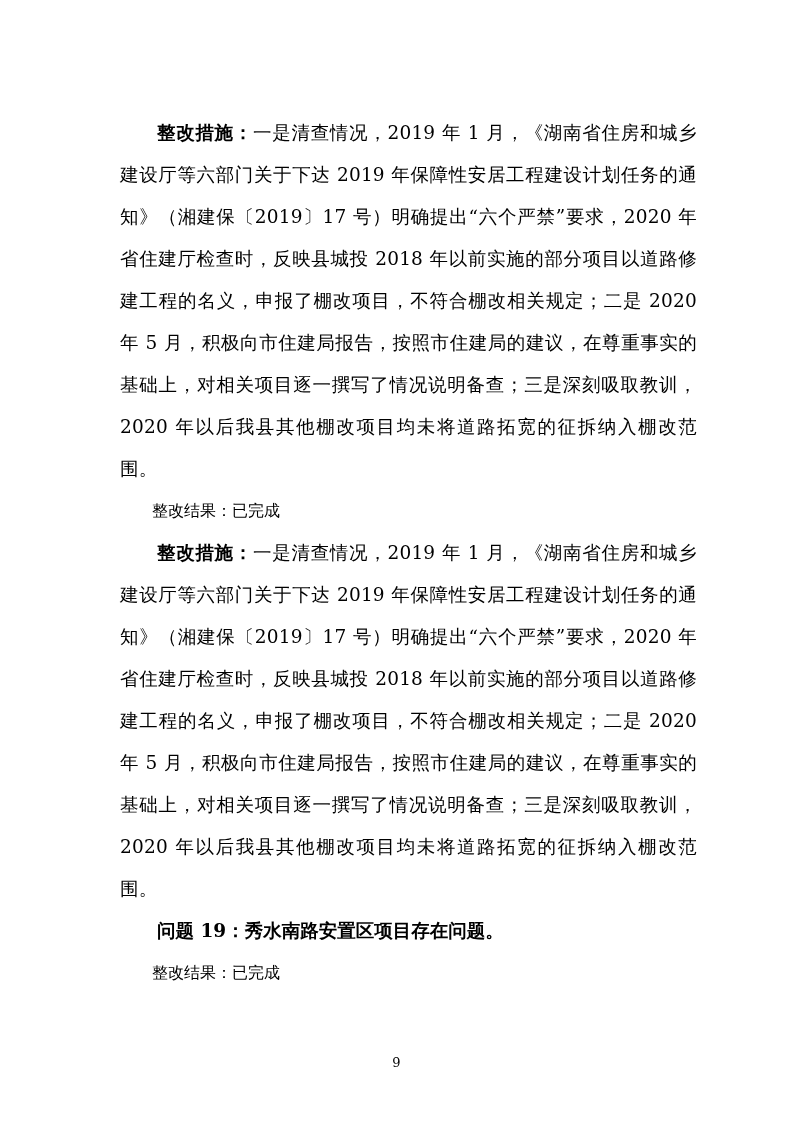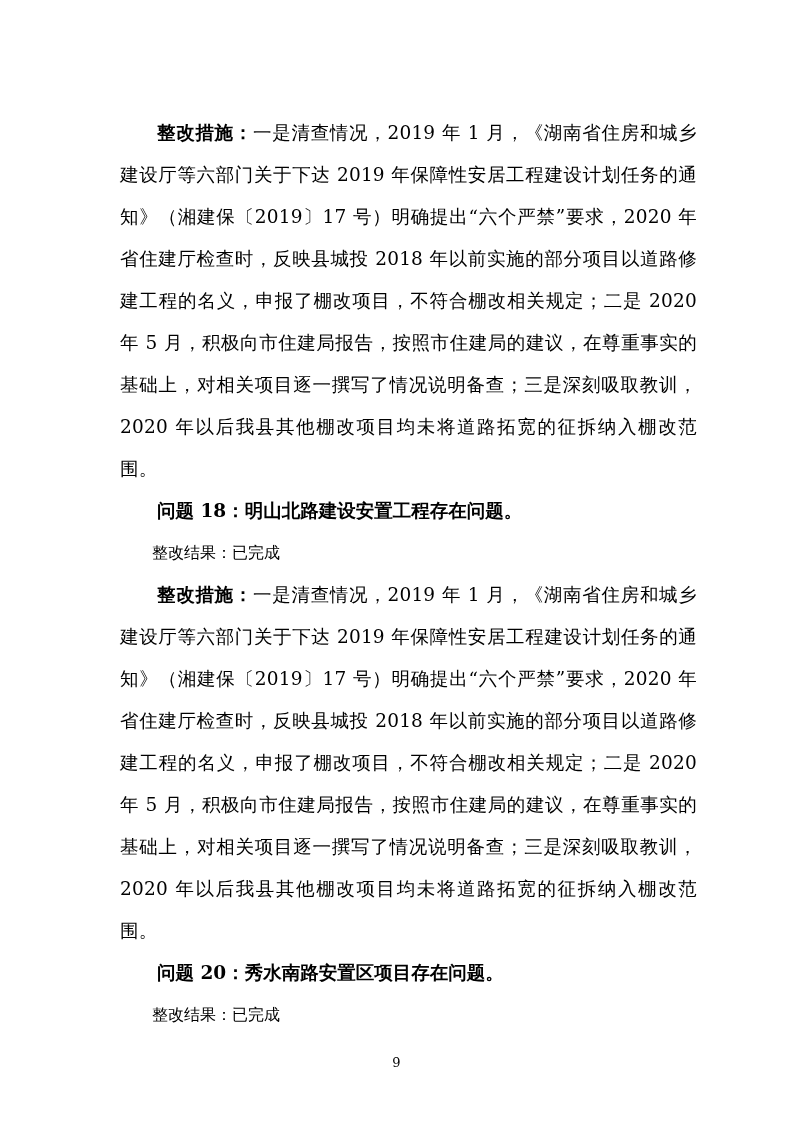--- a/index.html
+++ b/index.html
@@ -59,24 +59,23 @@
     font-family: "DejaVu Serif", "Liberation Serif", serif;
   }
 </style>
 </head>
 <body>
 
 <div class="page">
 
   <p class="body-text indent"><span class="bold">整改措施：</span><span>一是清查情况，2019 年 1 月，《湖南省住房和城乡建设厅等六部门关于下达 2019 年保障性安居工程建设计划任务的通知》（湘建保〔2019〕17 号）明确提出“六个严禁”要求，2020 年省住建厅检查时，反映县城投 2018 年以前实施的部分项目以道路修建工程的名义，申报了棚改项目，不符合棚改相关规定；二是 2020 年 5 月，积极向市住建局报告，按照市住建局的建议，在尊重事实的基础上，对相关项目逐一撰写了情况说明备查；三是深刻吸取教训，2020 年以后我县其他棚改项目均未将道路拓宽的征拆纳入棚改范围。</span></p>
 
-  <p class="heading">问题 18：明山北路建设安置工程存在问题。</p>
 
   <p class="sub-line">整改结果：已完成</p>
 
   <p class="body-text indent"><span class="bold">整改措施：</span><span>一是清查情况，2019 年 1 月，《湖南省住房和城乡建设厅等六部门关于下达 2019 年保障性安居工程建设计划任务的通知》（湘建保〔2019〕17 号）明确提出“六个严禁”要求，2020 年省住建厅检查时，反映县城投 2018 年以前实施的部分项目以道路修建工程的名义，申报了棚改项目，不符合棚改相关规定；二是 2020 年 5 月，积极向市住建局报告，按照市住建局的建议，在尊重事实的基础上，对相关项目逐一撰写了情况说明备查；三是深刻吸取教训，2020 年以后我县其他棚改项目均未将道路拓宽的征拆纳入棚改范围。</span></p>
 
-  <p class="heading">问题 20：秀水南路安置区项目存在问题。</p>
+  <p class="heading">问题 19：秀水南路安置区项目存在问题。</p>
 
   <p class="sub-line">整改结果：已完成</p>
 
   <div class="page-number">9</div>
 </div>
 
 </body></html>

